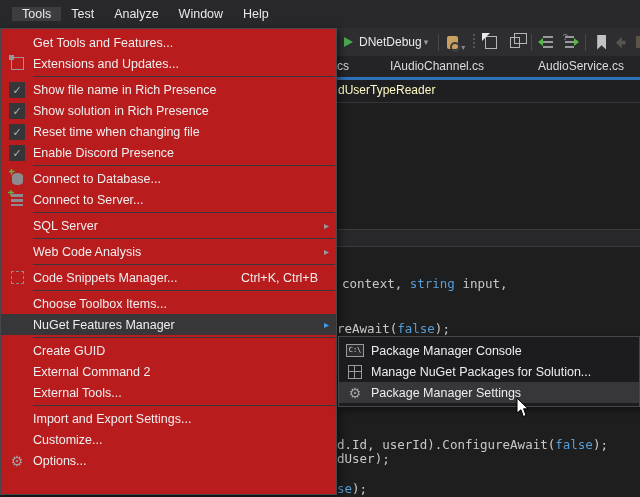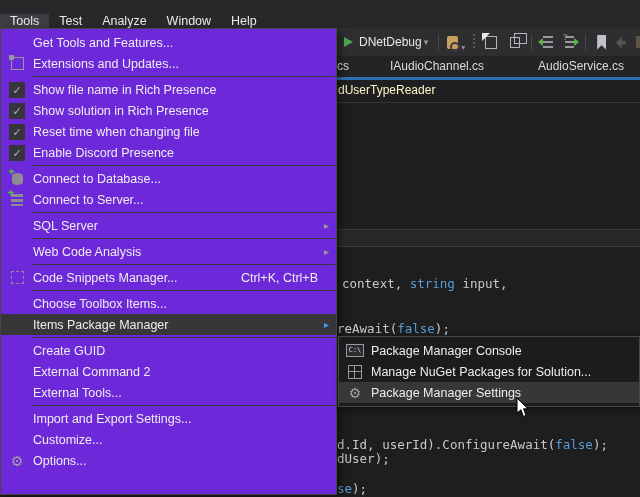--- a/index.html
+++ b/index.html
@@ -4,22 +4,22 @@
 <style>
   html,body { margin:0; padding:0; }
   body {
     width:640px; height:497px; position:relative; overflow:hidden;
     background:#1e1e1e; font-family:"Liberation Sans", sans-serif;
     -webkit-font-smoothing:antialiased;
   }
   
   .menubar {
     position:absolute; top:0; left:0; right:0; height:28px;
-    background:#28282b; display:flex; align-items:flex-end;
-    font-size:12.5px; color:#e9e9ec; z-index:6; padding-left:0;
+    background:#28282b; display:flex; align-items:center;
+    font-size:12.5px; color:#e9e9ec; z-index:6; padding-left:12px;
   }
   .mb-item { padding:0 10px; display:flex; align-items:center; }
   .mb-item.active { background:#3d3d41; }
   
   .toolbar {
     position:absolute; top:28px; left:0; right:0; height:28px;
     background:#2e2e31; display:flex; align-items:center; z-index:1;
     padding-left:330px; color:#e9e9ec;
   }
   .tsep { width:1px; height:17px; background:#47474c; margin:0 5px; flex:0 0 1px; }
@@ -66,21 +66,21 @@
   .editor { position:absolute; top:103px; left:0; right:0; bottom:0; background:#1e1e1e; z-index:0; }
   .scroll-band { position:absolute; top:126px; left:0; right:0; height:16px; background:#28282b;
     border-top:1px solid #3a3a3d; border-bottom:1px solid #3a3a3d; }
   .code-line { position:absolute; font-family:"DejaVu Sans Mono", monospace; font-size:12.5px;
     white-space:pre; color:#c8c8c8; line-height:14px; }
   .tok-keyword { color:#569cd6; }
   .tok-default { color:#c8c8c8; }
   
   .menu-popup {
     position:absolute; top:28px; left:0; width:337px; height:467px;
-    background:#6d28d9; border:1px solid #46464b; box-sizing:border-box;
+    background:#b91c1c; border:1px solid #46464b; box-sizing:border-box;
     z-index:10; padding-top:3px; font-size:12.5px; color:#eeeef0;
     box-shadow:3px 3px 7px rgba(0,0,0,.45);
   }
   .submenu-popup {
     position:absolute; top:336px; left:338px; width:302px; height:71px;
     background:#1c1c1e; border:1px solid #46464b; box-sizing:border-box;
     z-index:11; padding-top:3px; font-size:12.5px; color:#eeeef0;
     box-shadow:3px 3px 7px rgba(0,0,0,.45);
   }
   .mi { height:21px; display:flex; align-items:center; position:relative; cursor:default; }
@@ -235,21 +235,21 @@
       <span class="mi-label">Code Snippets Manager...</span>
       <span class="mi-shortcut">Ctrl+K, Ctrl+B</span>
     </div>
     <div class="mi-sep"></div>
     <div class="mi">
       <span class="mi-ico"></span>
       <span class="mi-label">Choose Toolbox Items...</span>
     </div>
     <div class="mi hl">
       <span class="mi-ico"></span>
-      <span class="mi-label">Items Package Manager</span>
+      <span class="mi-label">NuGet Features Manager</span>
       <span class="mi-arrow"></span>
     </div>
     <div class="mi-sep"></div>
     <div class="mi">
       <span class="mi-ico"></span>
       <span class="mi-label">Create GUID</span>
     </div>
     <div class="mi">
       <span class="mi-ico"></span>
       <span class="mi-label">External Command 2</span>

